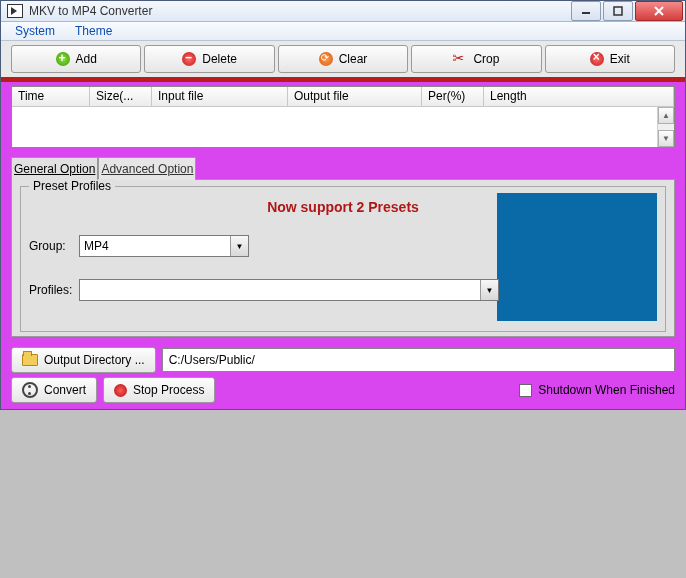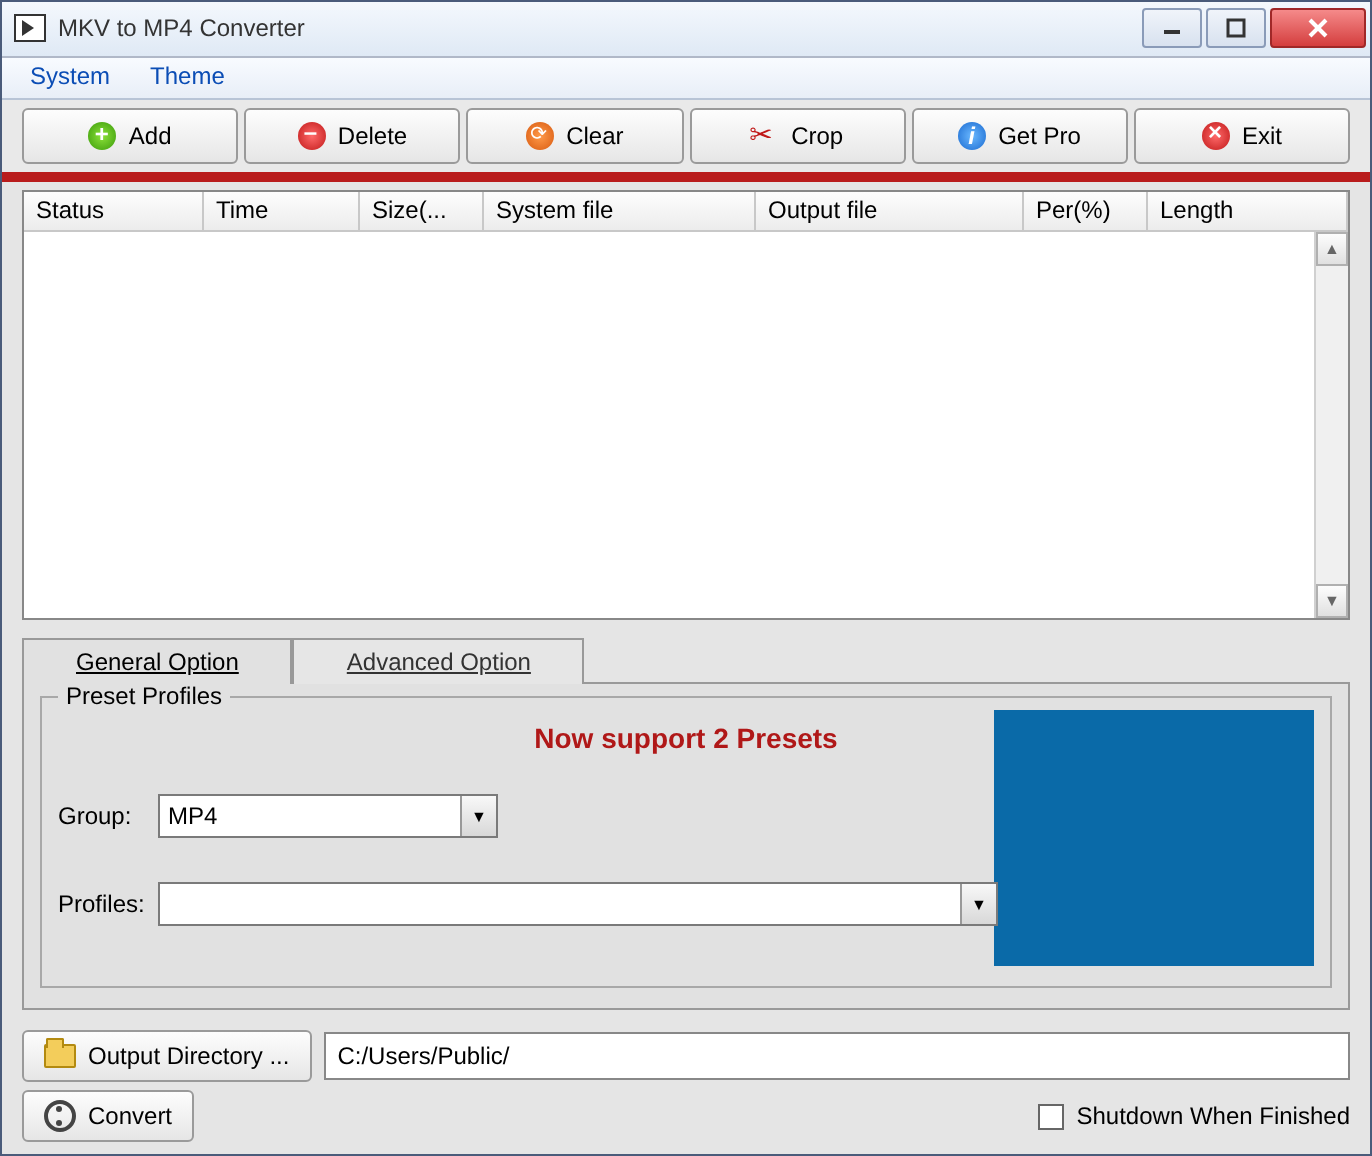--- a/index.html
+++ b/index.html
@@ -1,17 +1,17 @@
 <!DOCTYPE html>
 <html><head>
 <meta charset="utf-8">
 <style>
 * { box-sizing: border-box; font-family: Tahoma, Arial, sans-serif; font-size: 12px; }
 body { margin: 0; background: #c0c0c0; width: 686px; height: 578px; overflow: hidden; }
-.window { width: 686px; height: 578px; background: #e5e5e5; border: 1px solid #4a5b7a; display: flex; flex-direction: column; }
+.window { width: 686px; height: 410px; background: #d946ef; border: 1px solid #4a5b7a; display: flex; flex-direction: column; }
 .titlebar { height: 28px; background: linear-gradient(#f4f8fd,#dfe9f5); display: flex; align-items: center; border-bottom: 1px solid #b0b8c8; }
 .titlebar-icon { width: 16px; height: 14px; margin: 0 6px; background: #fff; border: 1px solid #333; position: relative; }
 .titlebar-icon::after { content: ""; position: absolute; left: 3px; top: 2px; width: 0; height: 0; border-left: 6px solid #333; border-top: 4px solid transparent; border-bottom: 4px solid transparent; }
 .titlebar-text { flex: 1; color: #333; }
 .winbtns { display: flex; margin-right: 2px; }
 .winbtn { width: 30px; height: 20px; margin-left: 2px; border: 1px solid #8a9bb8; border-radius: 2px; background: linear-gradient(#f0f4fa,#d8e2ef); display: flex; align-items: center; justify-content: center; cursor: default; }
 .winbtn.close { width: 48px; background: linear-gradient(#f58a8a,#d43e3e); border-color: #a02828; color: #fff; }
 .menubar { height: 22px; background: linear-gradient(#f8fbff,#e8eef7); border-bottom: 1px solid #b8c4d6; display: flex; padding: 0 4px; }
 .menubar span { color: #0b4db5; padding: 2px 10px; cursor: default; }
 .toolbar { padding: 4px 10px; border-bottom: 5px solid #b91c1c; display: flex; gap: 3px; background: #e9e9e9; }
@@ -29,21 +29,21 @@
 .ico.pro::after { content: "i"; color: #fff; font-weight: bold; position: absolute; left: 5px; top: 0; font-style: italic; }
 .ico.exit { background: radial-gradient(circle,#ff6a6a,#c01818); }
 .ico.exit::after { content: "×"; color: #fff; font-weight: bold; position: absolute; left: 3px; top: -2px; }
 .listarea { margin: 4px 10px 2px 10px; height: 218px; border: 1px solid #888; background: #fff; display: flex; flex-direction: column; }
 .listhdr { display: flex; background: linear-gradient(#fdfdfd,#ececec); border-bottom: 1px solid #c8c8c8; height: 20px; }
 .listhdr .col { border-right: 1px solid #c8c8c8; padding: 2px 6px; cursor: default; overflow: hidden; white-space: nowrap; }
 .listbody { flex: 1; background: #fff; position: relative; }
 .scrolltrack { position: absolute; right: 0; top: 0; bottom: 0; width: 17px; background: #f0f0f0; border-left: 1px solid #d0d0d0; }
 .scrollarrow { height: 17px; background: linear-gradient(#fdfdfd,#e0e0e0); border: 1px solid #b0b0b0; display: flex; align-items: center; justify-content: center; font-size: 8px; color: #666; }
 .tabs { margin: 6px 10px 0 10px; display: flex; }
-.tab { padding: 4px 26px; border: 1px solid #999; border-bottom: none; background: #e6e6e6; cursor: default; position: relative; top: 1px; }
+.tab { padding: 4px 2px; border: 1px solid #999; border-bottom: none; background: #e6e6e6; cursor: default; position: relative; top: 1px; }
 .tab.active { background: #e1e1e1; text-decoration: underline; z-index: 2; }
 .tab:not(.active){ text-decoration: underline; color: #333; }
 .tabpanel { margin: 0 10px 6px 10px; border: 1px solid #999; padding: 6px 8px 4px 8px; background: #e1e1e1; height: 166px; }
 .fieldset { border: 1px solid #a8a8a8; padding: 10px 8px 8px 8px; position: relative; height: 146px; }
 .legend { position: absolute; top: -8px; left: 8px; background: #e1e1e1; padding: 0 4px; }
 .presetmsg { text-align: center; color: #b01818; font-weight: bold; margin: 2px 0 20px 0; font-size: 14px; }
 .frow { display: flex; align-items: center; margin-top: 8px; }
 .frow label { width: 50px; }
 .select { height: 22px; border: 1px solid #7a7a7a; background: #fff; display: flex; align-items: center; padding: 0 4px; position: relative; }
 .select .arrow { position: absolute; right: 0; top: 0; bottom: 0; width: 18px; border-left: 1px solid #999; background: linear-gradient(#f8f8f8,#d8d8d8); display: flex; align-items: center; justify-content: center; font-size: 8px; }
@@ -105,35 +105,30 @@
       </div>
     <div class="tbtn">
         <span class="ico clear"></span>
         <span>Clear</span>
       </div>
     <div class="tbtn">
         <span class="ico crop"></span>
         <span>Crop</span>
       </div>
     <div class="tbtn">
-        <span class="ico pro"></span>
-        <span>Get Pro</span>
-      </div>
-    <div class="tbtn">
         <span class="ico exit"></span>
         <span>Exit</span>
       </div>
   </div>
 
   <div class="listarea">
     <div class="listhdr">
-      <div class="col" style="width:90px">Status</div>
       <div class="col" style="width:78px">Time</div>
       <div class="col" style="width:62px">Size(...</div>
-      <div class="col" style="width:136px">System file</div>
+      <div class="col" style="width:136px">Input file</div>
       <div class="col" style="width:134px">Output file</div>
       <div class="col" style="width:62px">Per(%)</div>
       <div class="col" style="flex:1">Length</div>
     </div>
     <div class="listbody">
       <div class="scrolltrack">
         <div class="scrollarrow">▲</div>
         <div style="position:absolute;bottom:0;left:0;right:0">
             <div class="scrollarrow">▼</div>
           </div>
@@ -174,17 +169,21 @@
     <div class="txtinput">
       <span>C:/Users/Public/</span>
     </div>
   </div>
 
   <div class="footer">
     <div class="btn">
       <span class="reel-ico"></span>
       <span>Convert</span>
     </div>
+    <div class="btn">
+      <span class="stop-ico"></span>
+      <span>Stop Process</span>
+    </div>
     <div class="spacer"></div>
     <span class="chk"></span>
     <span>Shutdown When Finished</span>
   </div>
 </div>
 
 </body></html>

